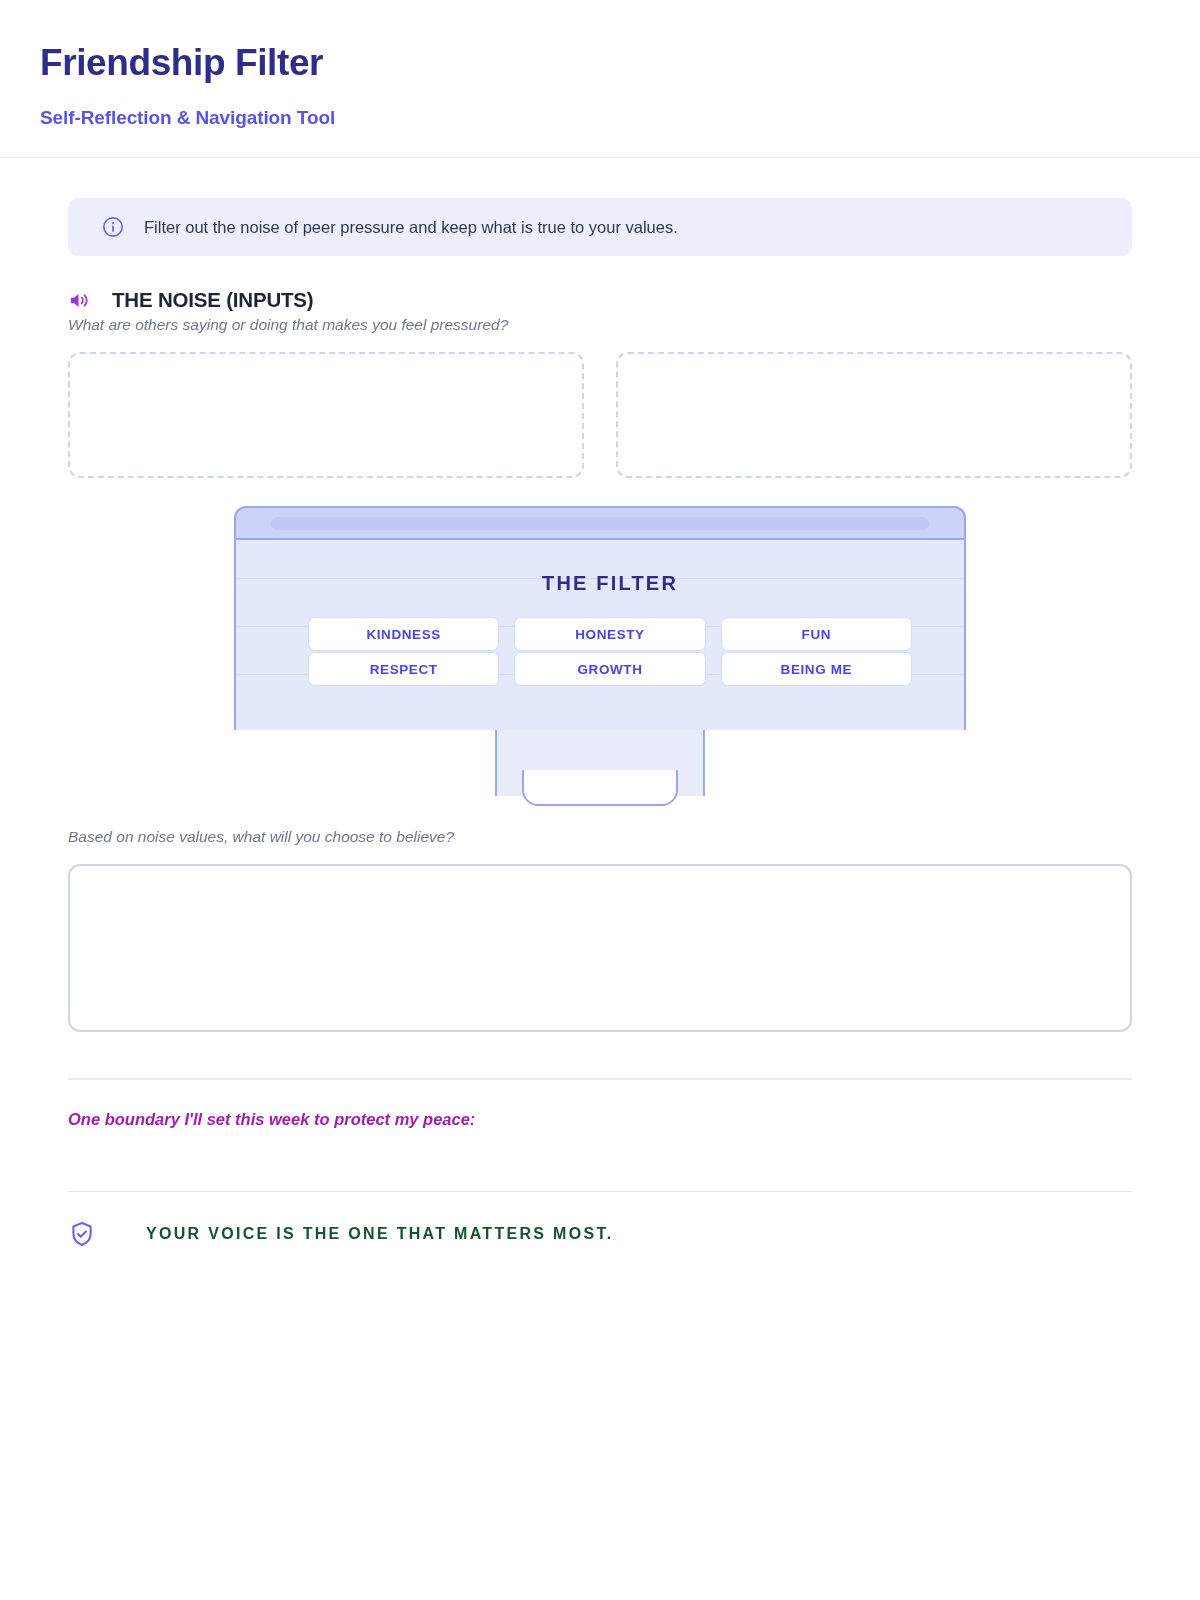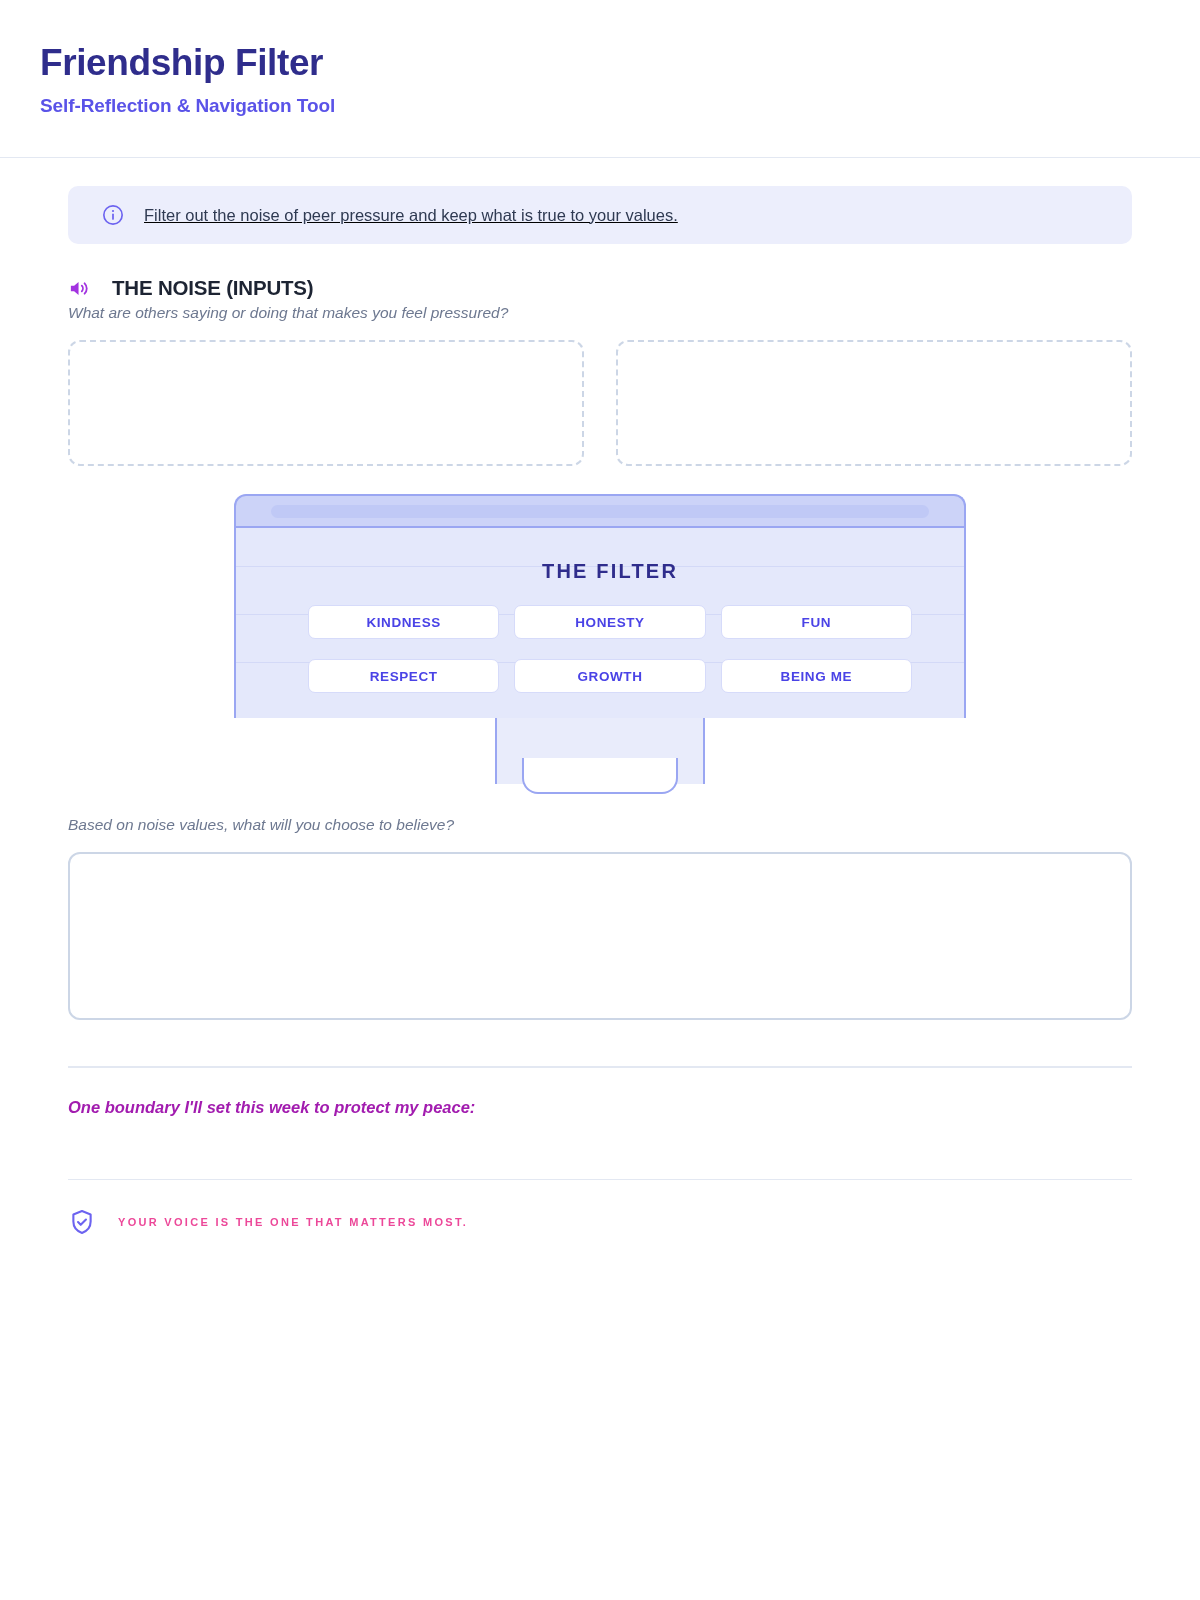--- a/index.html
+++ b/index.html
@@ -32,21 +32,21 @@
   }
   .title-block { padding-top: 8px; }
   .page-title {
     font-size: 37px;
     font-weight: bold;
     color: #2f2d8c;
     letter-spacing: -0.4px;
     line-height: 1.15;
   }
   .page-subtitle {
-    margin-top: 10px;
+    margin-top: 22px;
     font-size: 19px;
     font-weight: bold;
     color: #5a53e8;
     letter-spacing: -0.1px;
   }
 
   .meta-block {
     width: 300px;
     padding-top: 16px;
   }
@@ -68,29 +68,28 @@
     flex: 1;
     height: 1.5px;
     background: #dfe5f1;
     margin-left: 6px;
   }
 
   
   .body { padding: 0 68px; }
 
   .info-banner {
-    margin-top: 28px;
+    margin-top: 40px;
     background: #eceefc;
     border-radius: 10px;
     height: 58px;
     display: flex;
     align-items: center;
     padding: 0 34px;
     gap: 20px;
-    text-decoration: underline;
   }
   .info-text {
     font-size: 16.5px;
     color: #2f3a52;
   }
   .icon-info { flex: none; width: 22px; height: 22px; display: block; }
 
   
   .section-head {
     display: flex;
@@ -180,21 +179,21 @@
     font-weight: bold;
     color: #2f2d8c;
     letter-spacing: 2.2px;
   }
   .chip-grid {
     position: relative;
     margin: 22px auto 0 auto;
     width: 604px;
     display: grid;
     grid-template-columns: repeat(3, 1fr);
-    gap: 20px 15px;
+    gap: 1px 15px;
   }
   .chip {
     height: 34px;
     background: #ffffff;
     border: 1.5px solid #d6dbfa;
     border-radius: 7px;
     display: flex;
     align-items: center;
     justify-content: center;
     font-size: 13.5px;
@@ -258,24 +257,25 @@
 
   
   .footer {
     margin-top: 28px;
     display: flex;
     align-items: center;
     gap: 22px;
   }
   .icon-shield { flex: none; width: 28px; height: 28px; display: block; }
   .footer-text {
-    font-size: 11px;
-    font-weight: bold;
-    color: #ec4899;
+    font-size: 16px;
+    font-weight: bold;
+    color: #14532d;
     letter-spacing: 2.3px;
+    margin-left: 28px;
   }
 </style>
 </head>
 <body>
 
 <div class="page">
 
   <div class="header">
     <div class="title-block">
       <div class="page-title">Friendship Filter</div>

